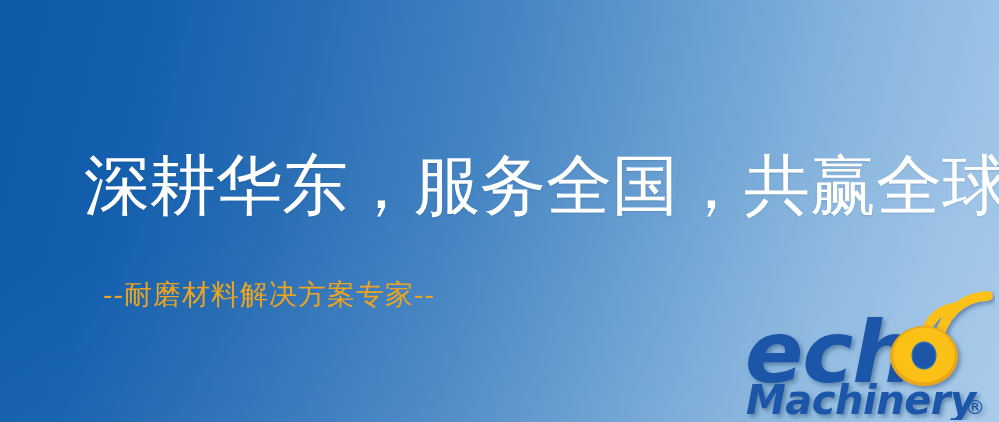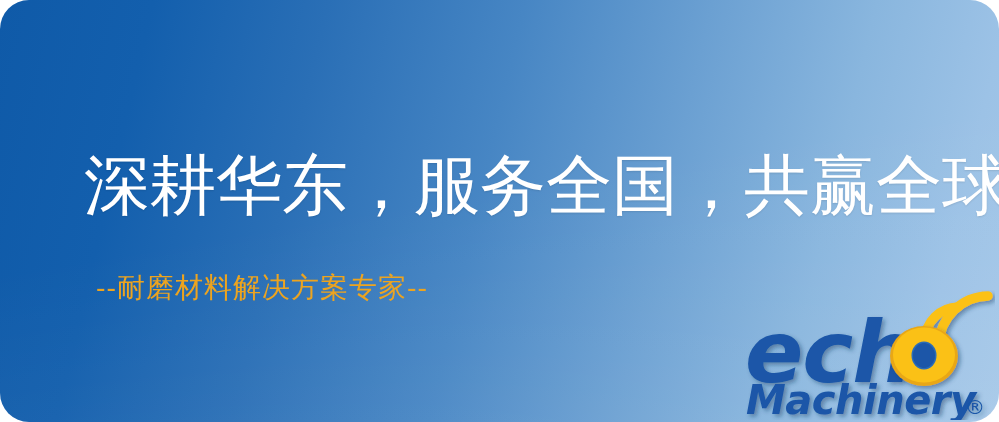--- a/index.html
+++ b/index.html
@@ -17,21 +17,20 @@
     background:
       linear-gradient(103deg,
         #0f5aa8 0%,
         #135fad 14%,
         #2a6fb6 30%,
         #4786c4 48%,
         #6ba0d2 65%,
         #89b6de 80%,
         #9cc2e6 92%,
         #a4c7e8 100%);
-    border-radius: 29px;
   }
   
   #banner::after {
     content: "";
     position: absolute;
     inset: 0;
     background: linear-gradient(170deg, rgba(255,255,255,0.00) 45%, rgba(255,255,255,0.07) 100%);
     pointer-events: none;
   }
 
@@ -50,21 +49,21 @@
     white-space: nowrap;
     text-shadow: 0 1px 2px rgba(0,0,0,0.10);
     z-index: 3;
   }
 
   
   .subtitle {
     position: absolute;
     left: 87px;
     top: 264px;
-    margin: 9px;
+    margin: 16px;
     font-family: "DejaVu Serif", "Liberation Serif", serif;
     font-weight: 400;
     font-size: 28px;
     line-height: 1.1;
     color: #eda41f;
     letter-spacing: 1px;
     white-space: nowrap;
     z-index: 3;
   }
 

